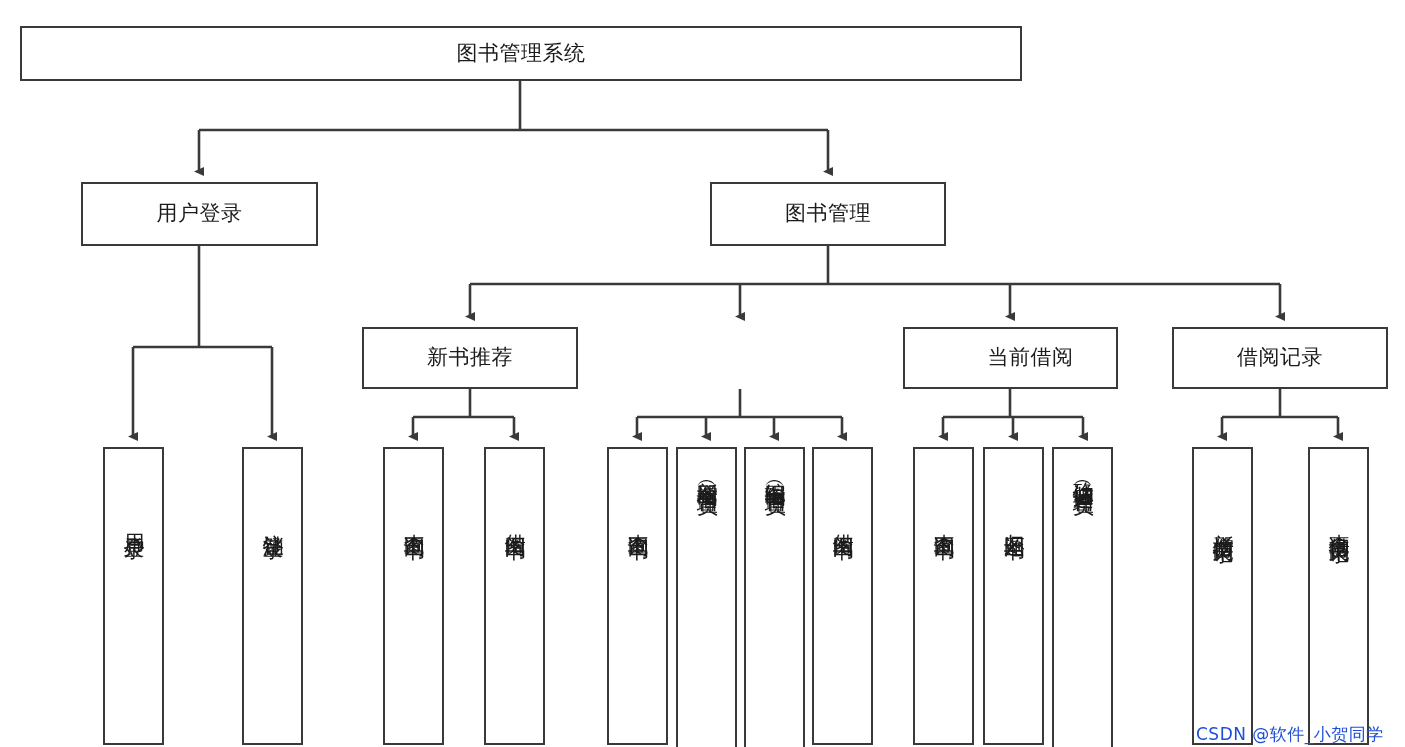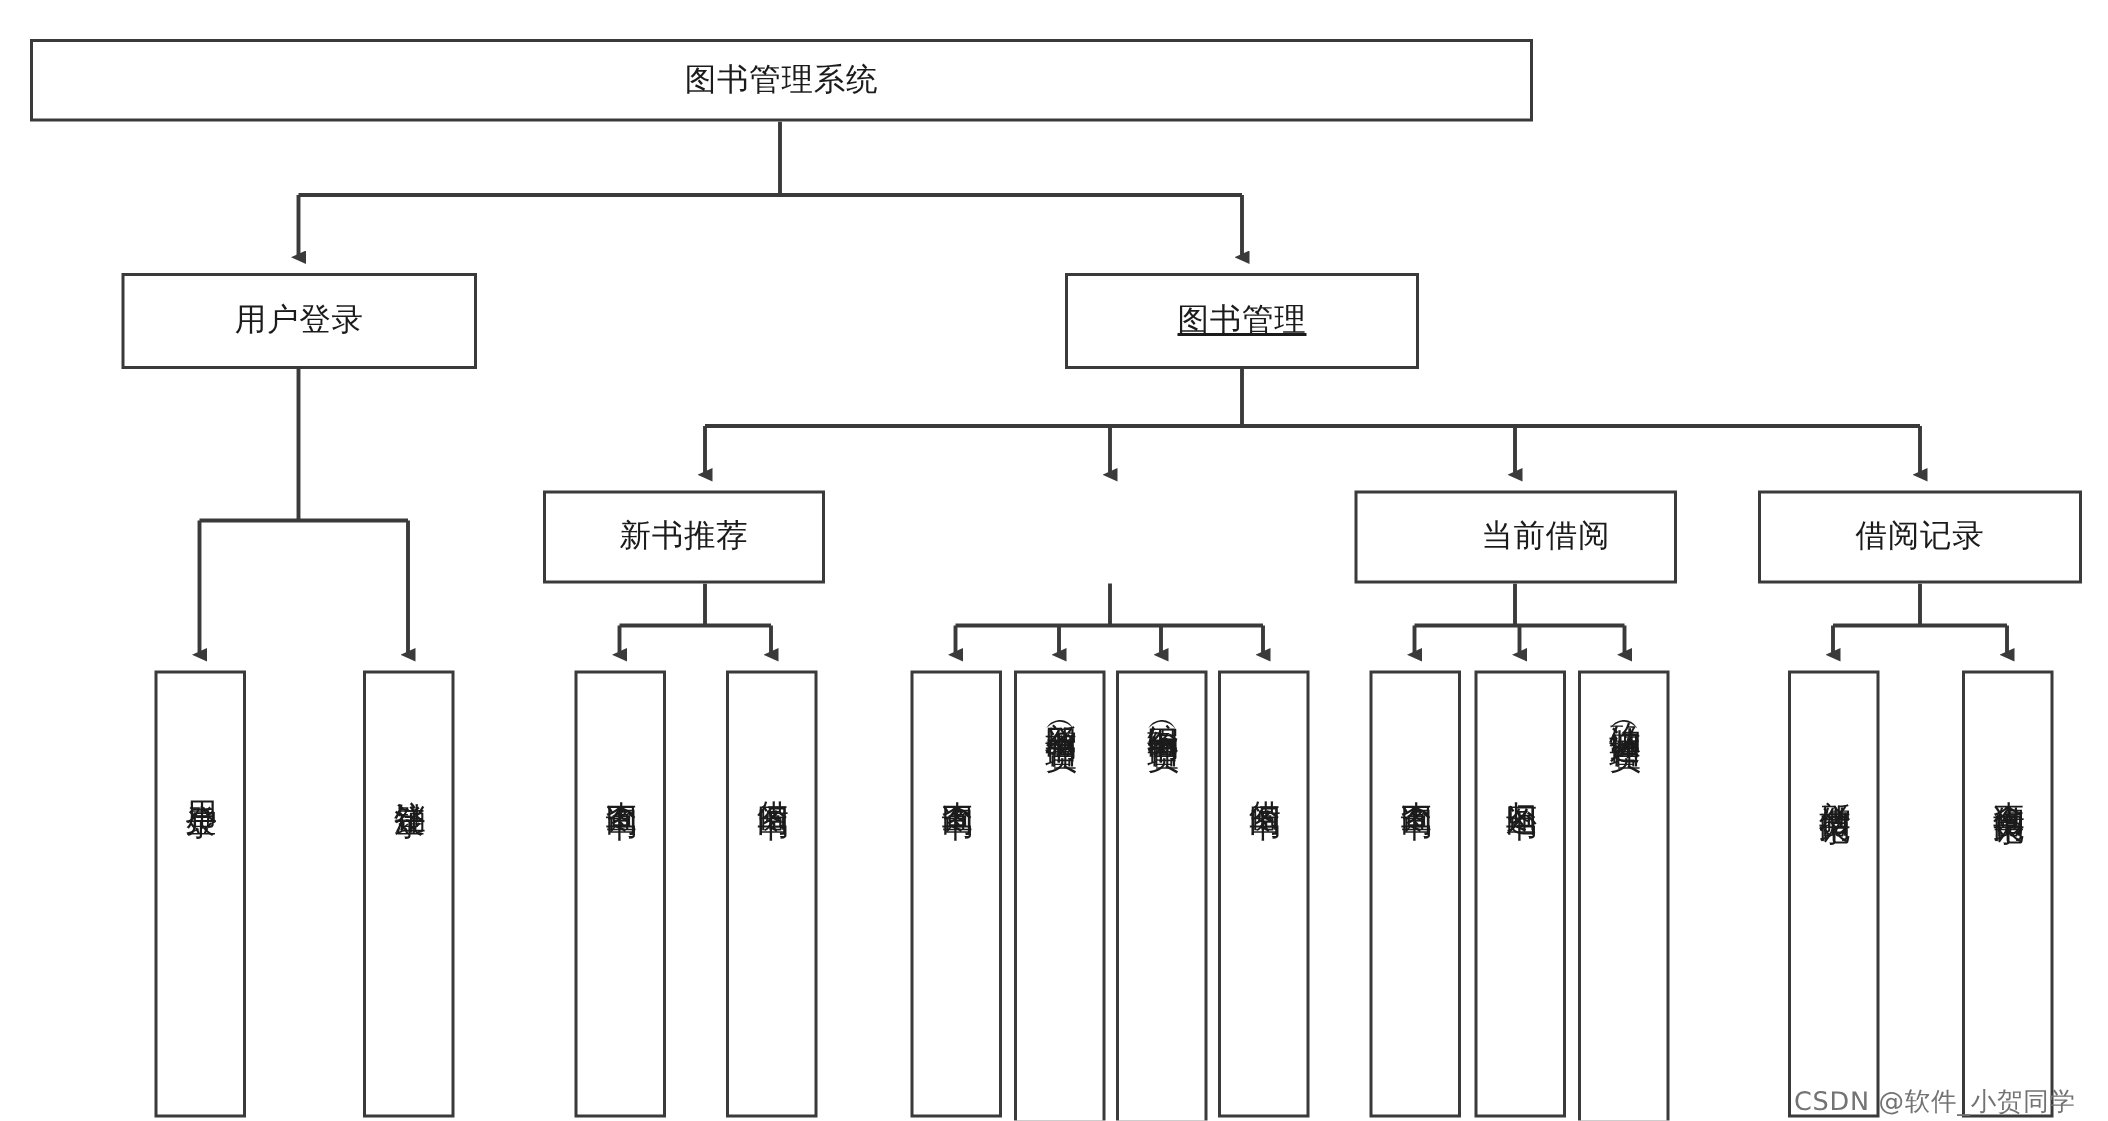--- a/index.html
+++ b/index.html
@@ -55,21 +55,21 @@
     letter-spacing: 2px;
     white-space: nowrap;
   }
   .node.vert.mid .label-v { margin-top: 60px; }
   .node.vert.high .label-v { margin-top: 8px; }
   #watermark {
     position: absolute;
     left: 1196px;
     top: 711px;
     font-size: 17px;
-    color: #737373;
+    color: #1d4ed8;
     white-space: nowrap;
     letter-spacing: 0.5px;
   }
 </style>
 </head>
 <body>
 
 <div id="diagram-root">
 
   <svg id="wires" viewBox="0 0 1405 747" xmlns="http://www.w3.org/2000/svg">
@@ -122,25 +122,25 @@
     </g>
   </svg>
 
   <div class="node" style="left:20px; top:14px; width:1002px; height:55px;">
     <span class="label-h">图书管理系统</span>
   </div>
 
   <div class="node" style="left:81px; top:170px; width:237px; height:64px;">
     <span class="label-h">用户登录</span>
   </div>
-  <div class="node" style="left:710px; top:170px; width:236px; height:64px;text-decoration:underline;">
+  <div class="node" style="left:710px; top:170px; width:236px; height:64px;">
     <span class="label-h">图书管理</span>
   </div>
 
-  <div class="node" style="left:362px; top:315px; width:188px; height:62px;">
+  <div class="node" style="left:362px; top:315px; width:216px; height:62px;">
     <span class="label-h">新书推荐</span>
   </div>
   <div class="node" style="left:903px; top:315px; width:215px; height:62px;padding-left:40px;">
     <span class="label-h">当前借阅</span>
   </div>
   <div class="node" style="left:1172px; top:315px; width:216px; height:62px;">
     <span class="label-h">借阅记录</span>
   </div>
 
   <div class="node vert mid" style="left:103px; top:435px; width:61px; height:298px;">

